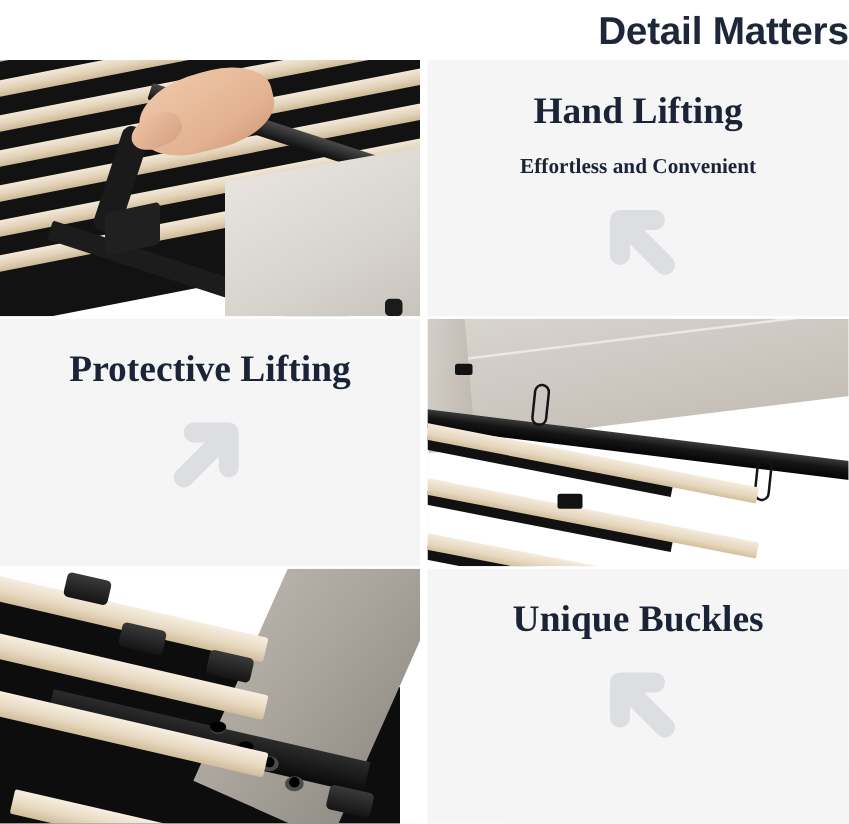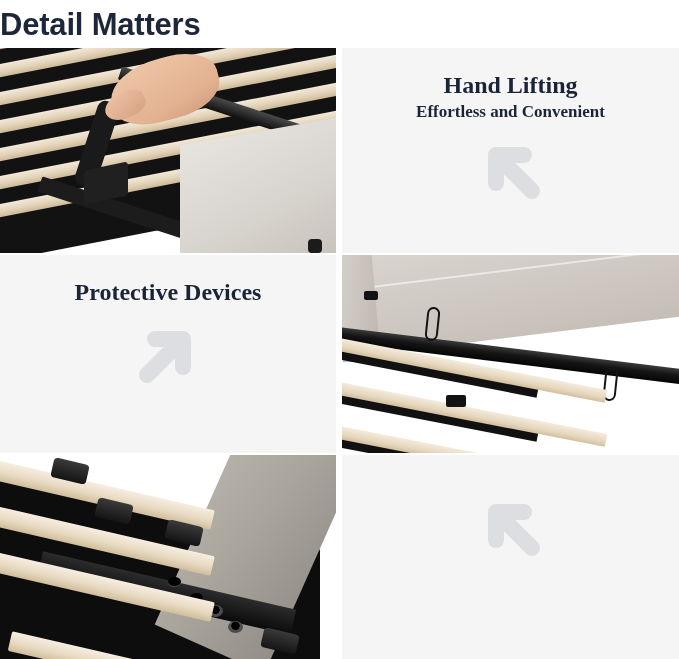--- a/index.html
+++ b/index.html
@@ -7,21 +7,21 @@
     width: 679px; height: 659px;
     background: #ffffff;
     font-family: "Liberation Sans", sans-serif;
     overflow: hidden;
   }
   #root { position: relative; width: 679px; height: 659px; background: #ffffff; }
 
   
   .title-bar {
     position: absolute; left: 0; top: 0; width: 679px; height: 48px;
-    display: flex; align-items: center; justify-content: flex-start;
+    display: flex; align-items: center; justify-content: flex-end;
     background: #ffffff;
   }
   .title-text {
     font-family: "Liberation Sans", sans-serif;
     font-weight: 700;
     font-size: 31px;
     letter-spacing: -0.2px;
     color: #1e273a;
     line-height: 1;
   }
@@ -43,34 +43,34 @@
   
   .panel {
     background: #f5f5f6;
     display: flex; flex-direction: column;
     align-items: center; justify-content: flex-start;
     padding-top: 24px;
   }
   .panel-heading {
     font-family: "Liberation Serif", serif;
     font-weight: 700;
-    font-size: 24px;
+    font-size: 30px;
     color: #1b2437;
     line-height: 1.12;
     text-align: center;
     white-space: nowrap;
   }
   .panel-sub {
     font-family: "Liberation Serif", serif;
     font-weight: 700;
     font-size: 17px;
     color: #1b2437;
     line-height: 1.2;
     text-align: center;
-    margin-top: 3px;
+    margin-top: 17px;
     white-space: nowrap;
   }
   .arrow-wrap { margin-top: 13px; }
   .arrow-wrap svg { display: block; }
 
   
   .scene { position: absolute; inset: 0; overflow: hidden; }
 
   
   .s1 { background: #ffffff; }
@@ -238,21 +238,21 @@
         <svg width="70" height="70" viewBox="0 0 70 70" aria-hidden="true">
           <g fill="none" stroke="#dcdee1" stroke-width="16" stroke-linecap="round" stroke-linejoin="round">
             <path d="M20 48 L20 20 L48 20"></path>
             <path d="M22 22 L56 56"></path>
           </g>
         </svg>
       </div>
     </div>
 
     <div class="cell cell-r2c1 panel">
-      <div class="panel-heading">Protective Devices</div>
+      <div class="panel-heading">Protective Lifting</div>
       <div class="arrow-wrap">
         <svg width="70" height="70" viewBox="0 0 70 70" aria-hidden="true">
           <g fill="none" stroke="#dcdee1" stroke-width="16" stroke-linecap="round" stroke-linejoin="round">
             <path d="M22 20 L50 20 L50 48"></path>
             <path d="M48 22 L14 56"></path>
           </g>
         </svg>
       </div>
     </div>
 
@@ -288,20 +288,21 @@
         <div class="s3-slat" style="left:-70px;top:36px;"></div>
         <div class="s3-cap" style="left:96px;top:46px;"></div>
         <div class="s3-slat" style="left:-70px;top:82px;"></div>
         <div class="s3-cap" style="left:166px;top:68px;"></div>
         <div class="s3-slat" style="left:10px;top:176px;width:200px;"></div>
         <div class="s3-cap" style="left:262px;top:176px;"></div>
       </div>
     </div>
 
     <div class="cell cell-r3c2 panel">
+      <div class="panel-heading">Unique Buckles</div>
       <div class="arrow-wrap">
         <svg width="70" height="70" viewBox="0 0 70 70" aria-hidden="true">
           <g fill="none" stroke="#dcdee1" stroke-width="16" stroke-linecap="round" stroke-linejoin="round">
             <path d="M20 48 L20 20 L48 20"></path>
             <path d="M22 22 L56 56"></path>
           </g>
         </svg>
       </div>
     </div>
 

